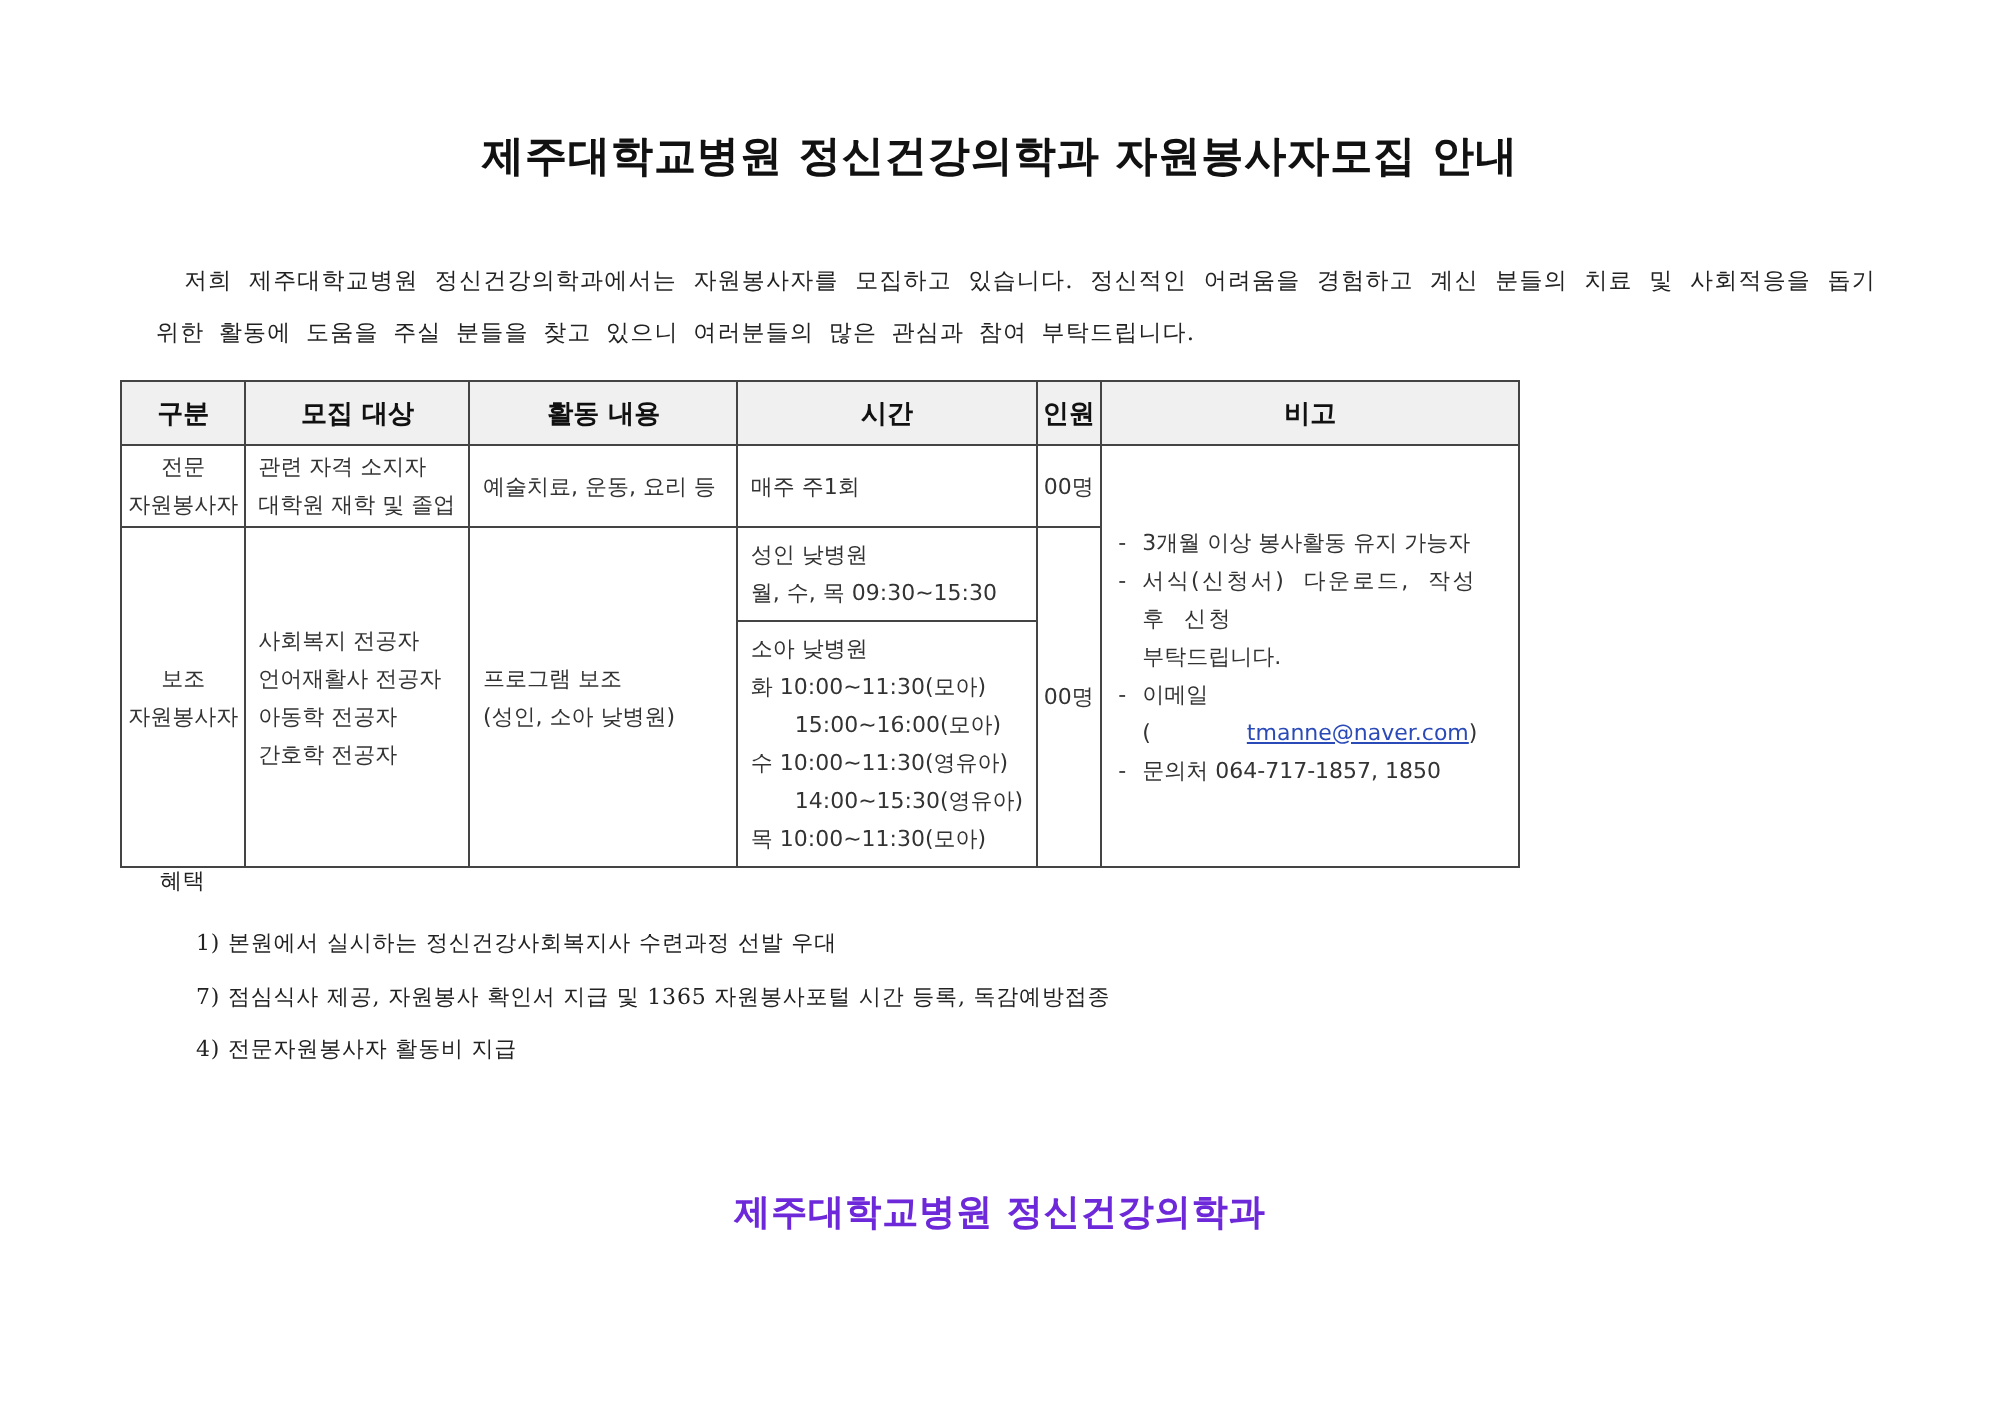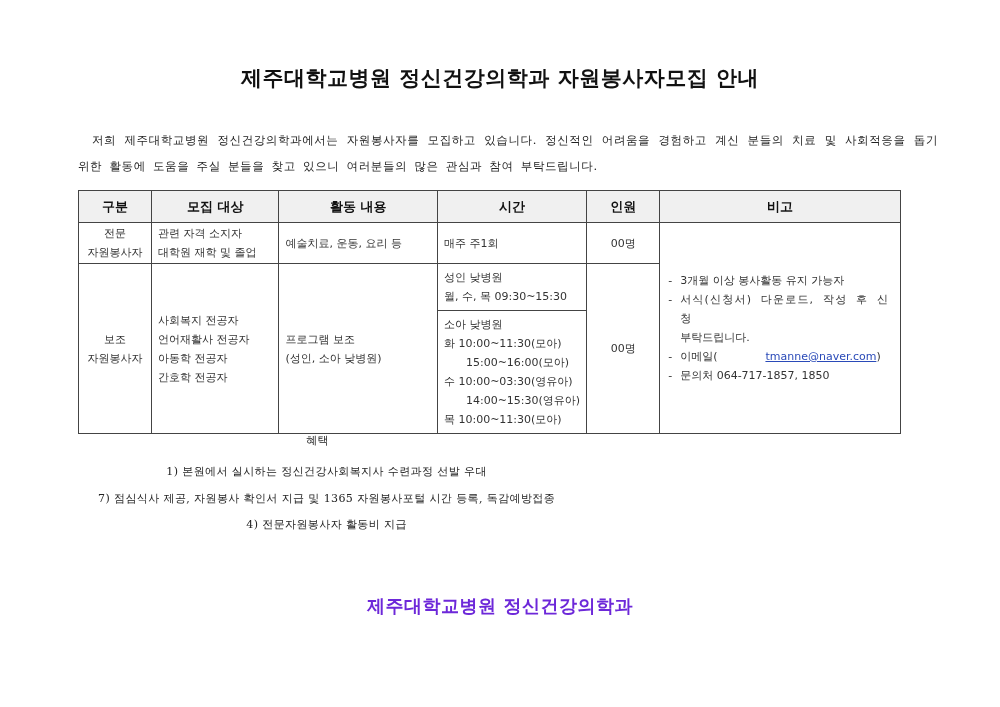--- a/index.html
+++ b/index.html
@@ -14,21 +14,21 @@
     letter-spacing: 0.5px;
   }
   .intro {
     position: absolute; left: 78px; width: 860px; top: 127px;
     font-family: "DejaVu Serif", "Liberation Serif", serif;
     font-size: 11.5px; line-height: 26px; color: #222;
     text-indent: 14px; letter-spacing: 0.6px; word-spacing: 3px;
     text-align: justify;
   }
   table.recruit {
-    position: absolute; left: 78px; top: 190px; width: 823px;
+    position: absolute; left: 60px; top: 190px; width: 700px;
     border-collapse: collapse; font-size: 11px; color: #333;
   }
   table.recruit th, table.recruit td {
     border: 1px solid #444; vertical-align: middle;
   }
   table.recruit th {
     background: #f0f0f0; height: 31px; font-size: 13px; font-weight: bold;
     color: #111; text-align: center; padding: 0;
   }
   td.center { text-align: center; }
@@ -36,21 +36,21 @@
   .line { display: block; line-height: 19px; white-space: nowrap; }
   .indent { padding-left: 22px; }
   td.time-sub { padding: 4px 6px; margin-left: 24px; }
   td.notes { padding: 0 8px; font-size: 11px; }
   .note-item { display: flex; line-height: 19px; }
   .note-dash { width: 12px; flex: none; }
   .email { color: #2a4ab8; text-decoration: underline; margin-left: 48px; }
   .benefits {
     position: absolute; left: 80px; top: 431px;
     font-family: "DejaVu Serif", "Liberation Serif", serif;
-    font-size: 11px; color: #222; letter-spacing: 0.4px; text-align: center;
+    font-size: 11px; color: #222; letter-spacing: 0.4px;
   }
   .benefits .head { line-height: 20px; margin-bottom: 8px; }
   .benefits .item { line-height: 26.5px; white-space: nowrap; margin-left: 18px; }
   .footer {
     position: absolute; left: 0; width: 1000px; top: 594px;
     text-align: center; font-size: 18px; font-weight: bold; color: #6d28d9;
     letter-spacing: 0.5px;
   }
 </style>
 </head>
@@ -138,21 +138,21 @@
       <span class="line"><span>월, 수, 목</span> <span>09:30~15:30</span></span>
     </td>
     <td class="center" rowspan="2">00명</td>
   </tr>
 
   <tr style="height:111px">
     <td class="time-sub">
       <span class="line">소아 낮병원</span>
       <span class="line"><span>화</span> <span>10:00~11:30(모아)</span></span>
       <span class="line indent">15:00~16:00(모아)</span>
-      <span class="line"><span>수</span> <span>10:00~03:30(영유아)</span></span>
+      <span class="line"><span>수</span> <span>10:00~11:30(영유아)</span></span>
       <span class="line indent">14:00~15:30(영유아)</span>
       <span class="line"><span>목</span> <span>10:00~11:30(모아)</span></span>
     </td>
   </tr>
 </tbody>
   </table>
 
 <div class="benefits">
   <div class="head">혜택</div>
   <div class="item">1) 본원에서 실시하는 정신건강사회복지사 수련과정 선발 우대</div>

